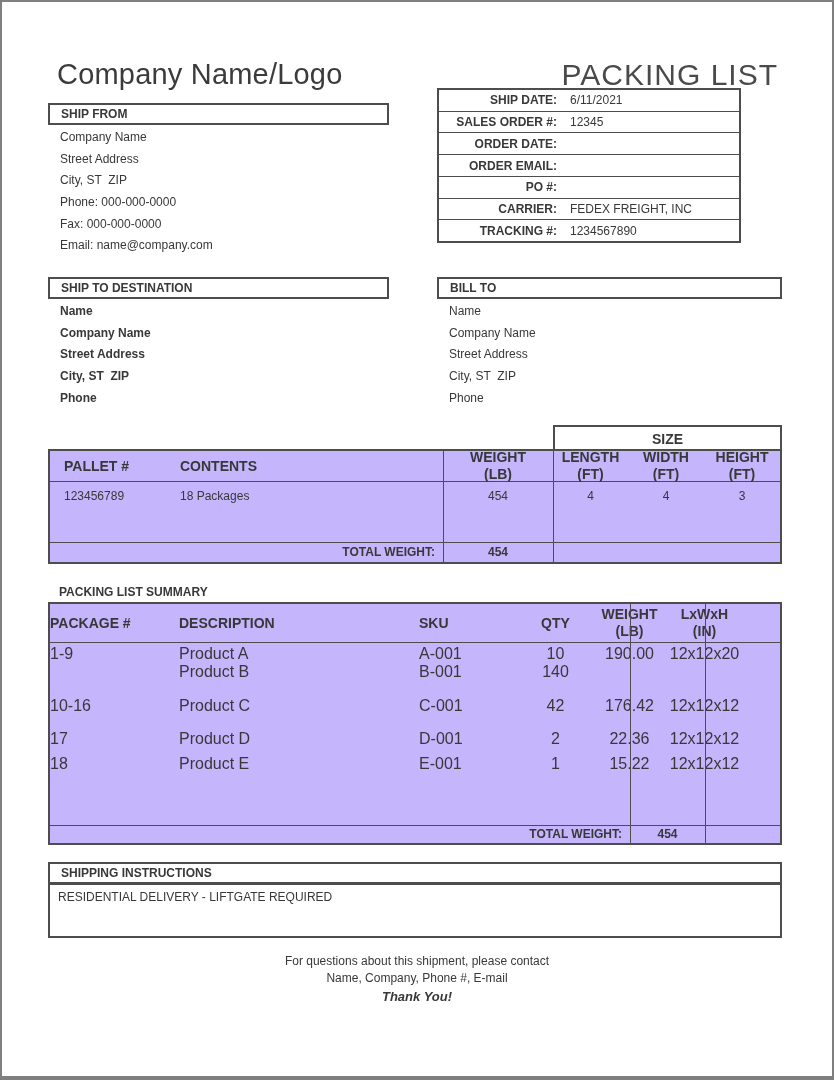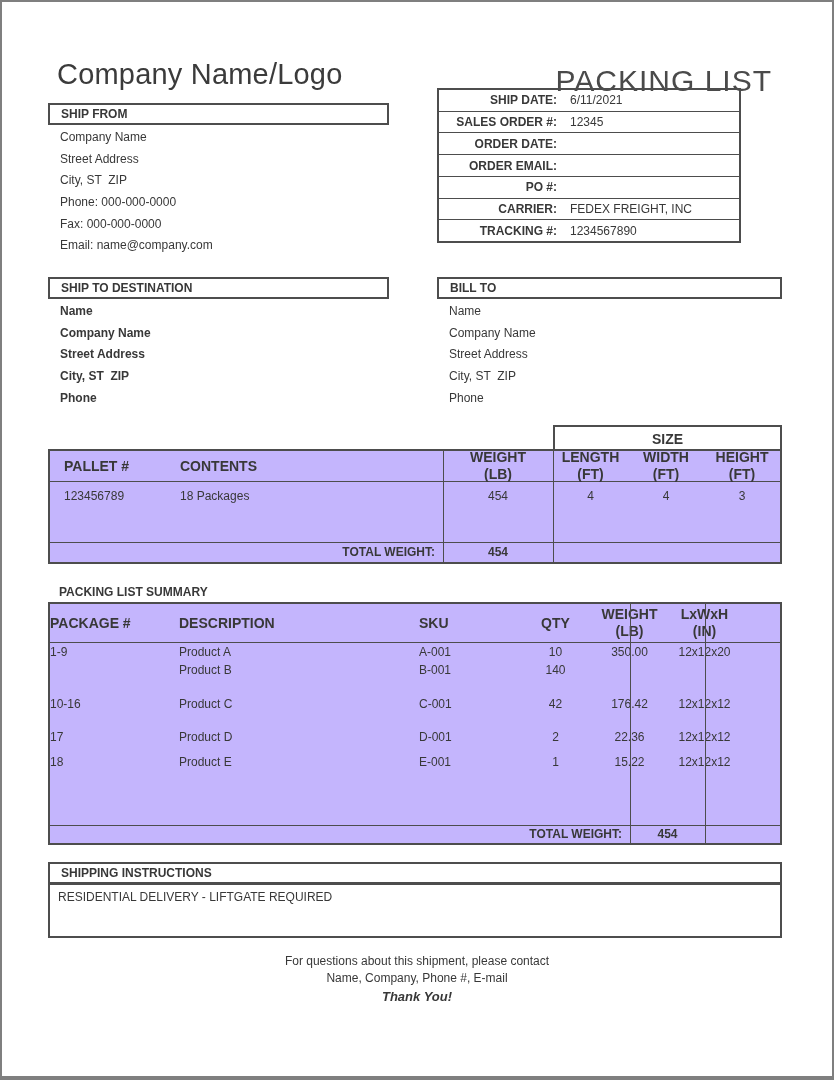--- a/index.html
+++ b/index.html
@@ -9,21 +9,21 @@
   }
   *{margin:0;padding:0;box-sizing:border-box;}
   html,body{background:#fff;}
   body{width:834px;height:1080px;font-family:"Liberation Sans",sans-serif;color:var(--text);}
   .page{position:relative;width:834px;height:1080px;background:#fff;
         border:2px solid var(--page-bd);border-bottom-width:4px;overflow:hidden;}
   .abs{position:absolute;}
 
   
   .company-name{left:55px;top:56px;font-size:29px;color:#3b3b3b;letter-spacing:0.2px;}
-  .doc-title{right:60px;top:56px;font-size:30px;color:#4a4a4a;letter-spacing:1px;margin-top:6px;}
+  .doc-title{right:54px;top:56px;font-size:30px;color:#4a4a4a;letter-spacing:1px;}
 
   
   .box-label{border:2px solid var(--bd);display:flex;align-items:center;
              font-weight:bold;font-size:12px;padding-left:11px;background:#fff;}
 
   
   .addr{font-size:12px;}
   .addr .line{height:21.7px;display:flex;align-items:center;white-space:pre-wrap;}
   .addr.bold .line{font-weight:bold;}
 
@@ -52,21 +52,21 @@
   .p-ch{width:76px;}
   .size-cell{border:2px solid var(--bd);border-bottom:none;background:#fff;}
 
   
   .s1{width:129px;}
   .s2{width:240px;}
   .s3{width:100px;}
   .s4{width:73px;text-align:center;}
   .s5{width:75px;text-align:center;}
   .s6{width:75px;text-align:center;}
-  .grp{display:flex;font-size:12px;}
+  .grp{display:flex;font-size:16px;}
   .grp .iline{height:18px;display:flex;}
   .grp .gw{height:18px;}
 
   .total-row{border-top:1px solid var(--bd);display:flex;align-items:center;
              font-size:12px;font-weight:bold;}
 
   
   .ship-instr-body{border:2px solid var(--bd);font-size:12px;padding:5px 8px;}
 
   
@@ -202,21 +202,21 @@
             <div class="s2">Product A</div>
             <div class="s3">A-001</div>
             <div class="s4">10</div>
           </div>
           <div class="iline">
             <div class="s2">Product B</div>
             <div class="s3">B-001</div>
             <div class="s4">140</div>
           </div>
         </div>
-        <div class="s5 gw">350.00</div>
+        <div class="s5 gw">190.00</div>
         <div class="s6 gw">12x12x20</div>
       </div>
 
       <div class="grp" style="margin-top:16px;">
         <div class="s1 gw">10-16</div>
         <div>
           <div class="iline">
             <div class="s2">Product C</div>
             <div class="s3">C-001</div>
             <div class="s4">42</div>

